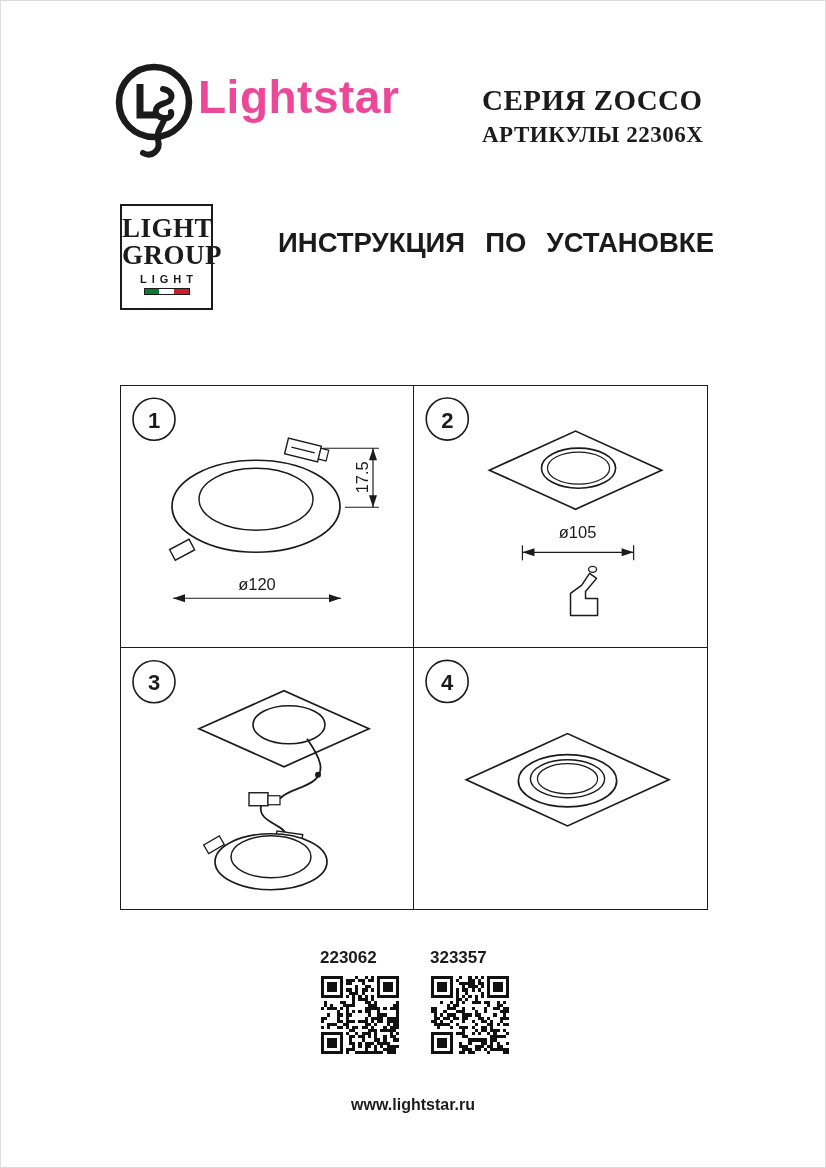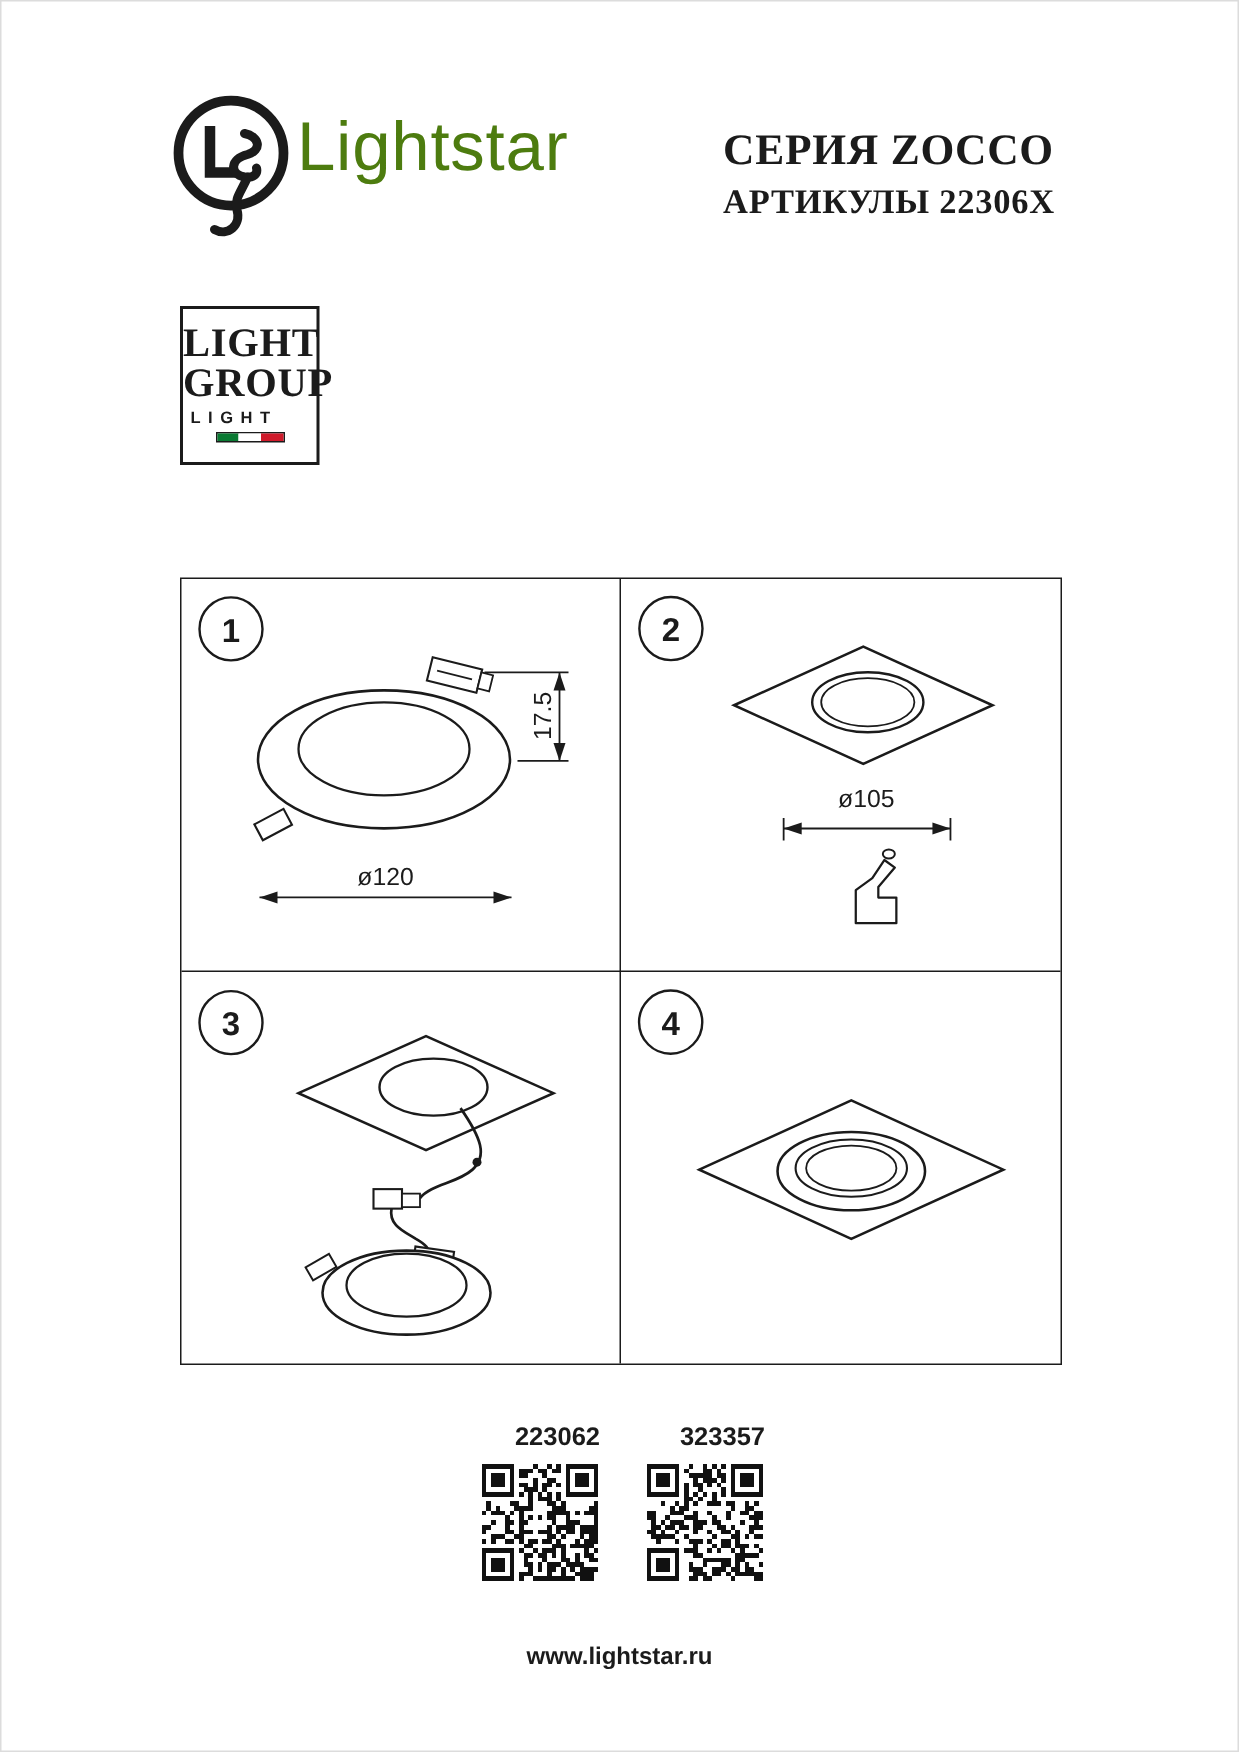--- a/index.html
+++ b/index.html
@@ -5,28 +5,28 @@
   html,body{margin:0;padding:0;}
   body{
     width:826px;height:1168px;position:relative;background:#fff;
     font-family:"Liberation Sans",sans-serif;color:#1b1b1b;
     box-shadow:inset 0 0 0 1px #dcdcdc;overflow:hidden;
   }
   .abs{position:absolute;}
 
   
   .bulb-logo{left:112px;top:58px;width:84px;height:112px;}
-  .brand{left:198px;top:70px;font-size:46px;font-weight:normal;letter-spacing:0.5px;color:#4d7c0f;}
+  .brand{left:198px;top:70px;font-size:46px;font-weight:bold;letter-spacing:0.5px;color:#ec4899;}
   .series-block{left:482px;top:84px;width:240px;font-family:Liberation Serif, serif;}
   .series-line1{font-size:29px;font-weight:bold;letter-spacing:0.5px;white-space:nowrap;}
   .series-line2{font-size:23px;font-weight:bold;margin-top:5px;letter-spacing:0.5px;white-space:nowrap;}
 
   
   .logo-box{left:120px;top:204px;width:93px;height:106px;border:2.5px solid #1b1b1b;
-    box-sizing:border-box;text-align:left;padding-top:9px;}
+    box-sizing:border-box;text-align:center;padding-top:9px;}
   .lb-line{font-family:"Liberation Serif",serif;font-weight:bold;font-size:27px;line-height:27px;letter-spacing:0.5px;}
   .lb-group{font-size:11px;letter-spacing:5px;margin-top:4px;margin-left:5px;font-weight:bold;}
   .lb-flag{width:46px;height:7px;margin:3px auto 0;display:flex;border:1px solid #1b1b1b;box-sizing:border-box;}
   .lb-flag span{flex:1;}
   .lb-flag .g{background:#0a7a33;}
   .lb-flag .w{background:#ffffff;}
   .lb-flag .r{background:#cf1b2b;}
 
   
   .title{left:278px;top:222px;width:436px;font-weight:bold;font-size:27.5px;line-height:41px;}
@@ -38,21 +38,21 @@
   .cell{position:relative;}
   .cell-1{border-right:1.5px solid #1b1b1b;border-bottom:1.5px solid #1b1b1b;}
   .cell-2{border-bottom:1.5px solid #1b1b1b;}
   .cell-3{border-right:1.5px solid #1b1b1b;}
   svg.panel{position:absolute;left:0;top:0;width:100%;height:100%;}
   svg text{font-family:"Liberation Sans",sans-serif;fill:#1b1b1b;}
   .step-num{font-size:22px;font-weight:bold;}
   .dim-label{font-size:16.5px;}
 
   
-  .qr-label{width:80px;text-align:right;font-size:17px;font-weight:bold;top:948px;}
+  .qr-label{width:80px;text-align:left;font-size:17px;font-weight:bold;top:948px;}
   .qr-label-1{left:320px;}
   .qr-label-2{left:430px;}
   .qr-box{width:78px;height:78px;top:976px;}
   .qr-box-1{left:321px;}
   .qr-box-2{left:431px;}
 
   
   .footer{left:0;right:0;top:1096px;text-align:center;font-size:16px;font-weight:bold;}
 </style>
 </head>
@@ -76,20 +76,21 @@
   <div class="lb-line">GROUP</div>
   <div class="lb-group">LIGHT</div>
   <div class="lb-flag">
       <span class="g"></span>
       <span class="w"></span>
       <span class="r"></span>
     </div>
 </div>
 
 <div class="abs title">
+  <div class="line">ИНСТРУКЦИЯ ПО УСТАНОВКЕ</div>
 </div>
 
 <div class="abs grid">
 
   <div class="cell cell-1">
     <svg class="panel" viewBox="0 0 292 260">
       <circle cx="33" cy="33" r="21" fill="#fff" stroke="#1b1b1b" stroke-width="1.6"></circle>
       <text class="step-num" x="33" y="34" text-anchor="middle" dominant-baseline="central">1</text>
 
       <g transform="rotate(14 183 64)">

